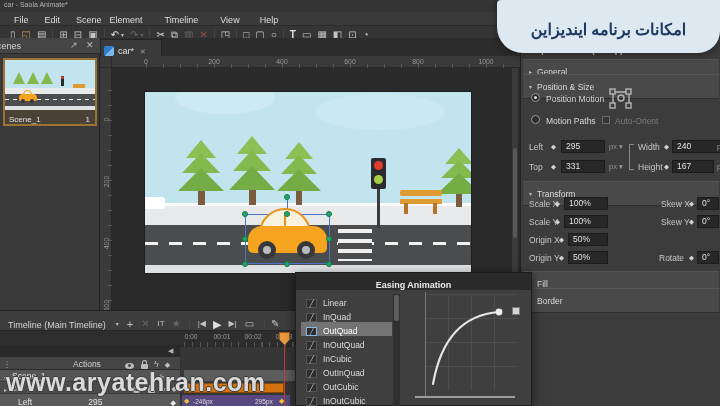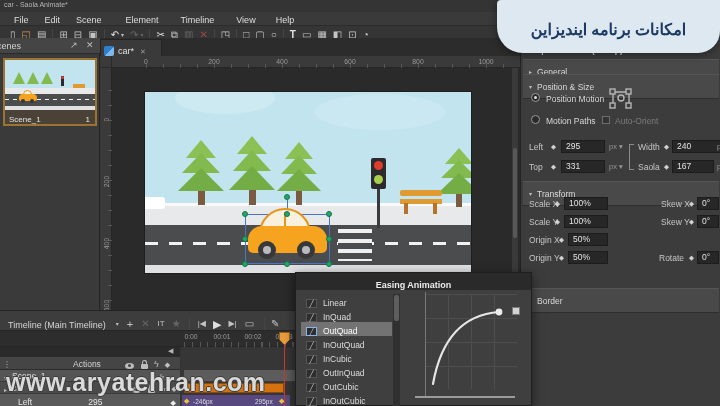--- a/index.html
+++ b/index.html
@@ -40,21 +40,21 @@
 <div id="app">
 
   <div class="abs" style="left:0;top:0;width:720px;height:12px;background:#343434">
     <span class="abs" style="left:4px;top:1px;font-size:7px;color:#b5b5b5">car - Saola Animate*</span>
   </div>
 
   <div class="abs flex" style="left:0;top:12px;width:720px;height:14px;background:#3a3a3a;border-bottom:1px solid #2b2b2b;gap:0">
     <span style="font-size:9px;color:#ddd;margin-left:14px">File</span>
     <span style="font-size:9px;color:#ddd;margin-left:16px">Edit</span>
     <span style="font-size:9px;color:#ddd;margin-left:16px">Scene</span>
-    <span style="font-size:9px;color:#ddd;margin-left:24px">Element</span>
+    <span style="font-size:9px;color:#ddd;margin-left:8px">Element</span>
     <span style="font-size:9px;color:#ddd;margin-left:22px">Timeline</span>
     <span style="font-size:9px;color:#ddd;margin-left:22px">View</span>
     <span style="font-size:9px;color:#ddd;margin-left:20px">Help</span>
   </div>
 
   <div class="abs flex" style="left:0;top:26px;width:720px;height:16px;background:#353535;border-bottom:1px solid #282828;gap:6px;padding-left:10px">
     <span class="ico">▯</span>
     <span class="ico" style="color:#c89858">◱</span>
     <span class="ico">▤</span>
     <span class="sep"></span>
@@ -265,21 +265,21 @@
     <span class="abs" style="left:108px;top:106px;width:5px;height:26px;border-left:1px solid #8a8a8a;border-top:1px solid #8a8a8a;border-bottom:1px solid #8a8a8a"></span>
     <span class="lbl" style="left:117px;top:104px">Width</span>
     <span class="dia" style="left:143px;top:105px">◆</span>
     <span class="inp" style="left:151px;top:102px;width:62px">240</span>
     <span class="unit" style="left:196px;top:104px">px</span>
 
     <span class="lbl" style="left:8px;top:124px">Top</span>
     <span class="dia" style="left:30px;top:125px">◆</span>
     <span class="inp" style="left:40px;top:122px;width:44px">331</span>
     <span class="unit" style="left:88px;top:124px"><span>px</span> ▾</span>
-    <span class="lbl" style="left:117px;top:124px">Saola</span>
+    <span class="lbl" style="left:117px;top:124px">Height</span>
     <span class="dia" style="left:143px;top:125px">◆</span>
     <span class="inp" style="left:151px;top:122px;width:42px">167</span>
     <span class="unit" style="left:196px;top:124px">px</span>
 
     <div class="sec" style="left:2px;top:143px;width:196px">
       <span class="caret">▾</span>
       <span>Transform</span>
     </div>
 
     <span class="lbl" style="left:8px;top:161px">Scale X</span>
@@ -300,20 +300,24 @@
     <span class="dia" style="left:38px;top:198px">◆</span>
     <span class="inp" style="left:47px;top:195px;width:40px">50%</span>
 
     <span class="lbl" style="left:8px;top:215px">Origin Y</span>
     <span class="dia" style="left:38px;top:216px">◆</span>
     <span class="inp" style="left:47px;top:213px;width:40px">50%</span>
     <span class="lbl" style="left:138px;top:215px">Rotate</span>
     <span class="dia" style="left:168px;top:216px">◆</span>
     <span class="inp" style="left:176px;top:213px;width:22px">0°</span>
 
+    <div class="sec" style="left:2px;top:233px;width:196px">
+      <span class="caret">▸</span>
+      <span>Fill</span>
+    </div>
     <div class="sec" style="left:2px;top:250px;width:196px">
       <span class="caret">▸</span>
       <span>Border</span>
     </div>
   </div>
 
   <div class="abs" style="left:0;top:310px;width:520px;height:96px;background:#333;border-top:1px solid #242424">
 
     <div class="abs flex" style="left:0;top:0;width:520px;height:20px;background:#3d3d3d;border-bottom:1px solid #262626">
       <span style="font-size:9px;color:#d4d4d4;margin-left:8px">Timeline (Main Timeline)</span>

